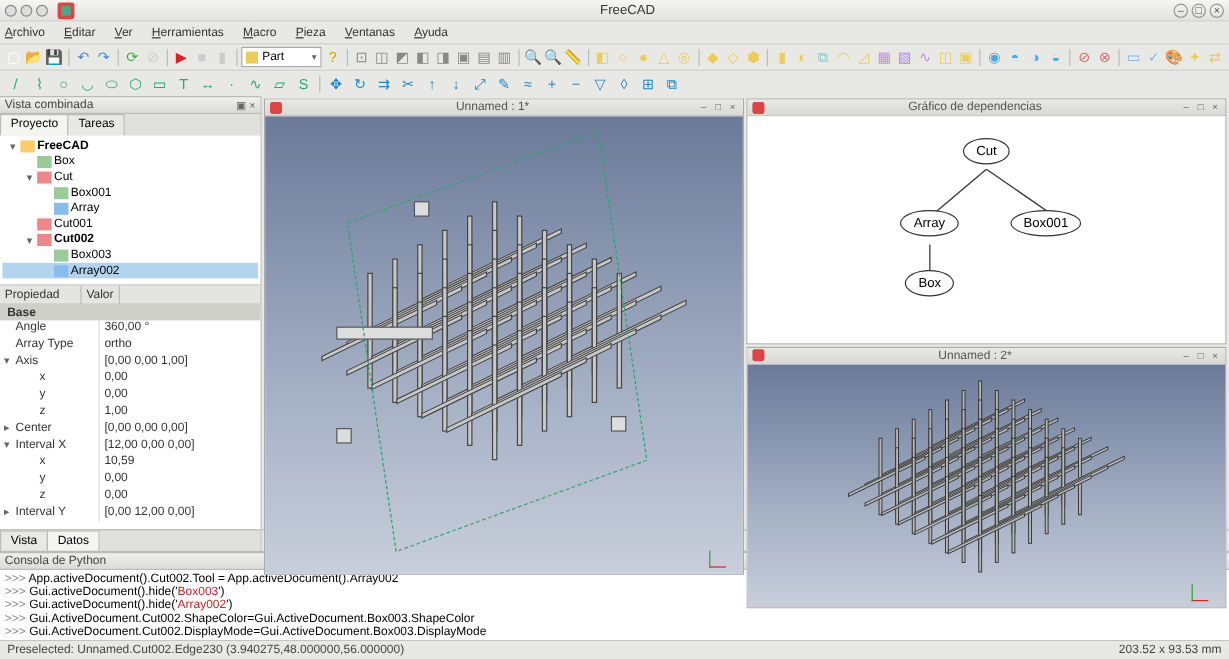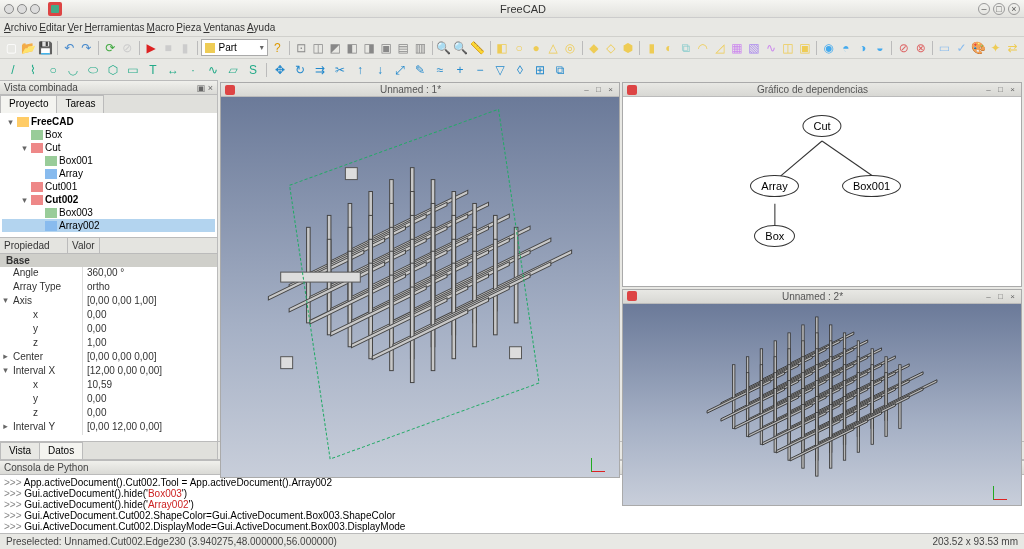--- a/index.html
+++ b/index.html
@@ -5,21 +5,21 @@
 * { margin: 0; padding: 0; box-sizing: border-box; font-family: Arial, sans-serif; font-size: 10px; }
 body { background: #e8e8e4; width: 1024px; height: 549px; overflow: hidden; display: flex; flex-direction: column; }
 .titlebar { height: 18px; background: linear-gradient(#f5f5f2,#e2e2de); display: flex; align-items: center; padding: 0 4px; border-bottom: 1px solid #ccc; }
 .titlebar .winbtns { display: flex; gap: 3px; margin-right: 8px; }
 .titlebar .winbtns span { width: 10px; height: 10px; border-radius: 50%; border: 1px solid #888; background: #ddd; }
 .titlebar .appicon { width: 14px; height: 14px; background: #d44; border-radius: 2px; margin-right: 6px; position: relative; }
 .titlebar .appicon::after { content: ''; position: absolute; inset: 3px; background: #4a8; border-radius: 1px; }
 .titlebar .title { flex: 1; text-align: center; font-size: 11px; color: #333; }
 .titlebar .rbtns { display: flex; gap: 3px; }
 .titlebar .rbtns span { width: 12px; height: 12px; border: 1px solid #999; border-radius: 50%; display: flex; align-items: center; justify-content: center; font-size: 9px; color: #555; }
-.menubar { height: 18px; display: flex; align-items: center; padding: 0 4px; gap: 2px; background: #e8e8e4; }
+.menubar { height: 18px; display: flex; align-items: center; padding: 0 4px; gap: 16px; background: #e8e8e4; }
 .menubar span { color: #333; font-size: 10px; }
 .menubar span u { text-decoration: underline; }
 .toolbar { height: 22px; display: flex; align-items: center; padding: 1px 4px; gap: 2px; border-top: 1px solid #d0d0cc; }
 .tb-icon { width: 18px; height: 18px; display: flex; align-items: center; justify-content: center; font-size: 12px; border-radius: 2px; }
 .tb-sep { width: 1px; height: 14px; background: #bbb; margin: 0 2px; }
 .workbench-sel { height: 17px; width: 78px; border: 1px solid #aaa; background: #fff; display: flex; align-items: center; padding: 0 3px; font-size: 10px; }
 .workbench-sel::after { content: '▾'; margin-left: auto; font-size: 8px; color: #666; }
 .main { flex: 1; display: flex; min-height: 0; }
 .left-panel { width: 218px; display: flex; flex-direction: column; border-right: 1px solid #bbb; }
 .panel-title { height: 15px; background: linear-gradient(#f0f0ec,#dadad6); padding: 0 4px; display: flex; align-items: center; font-size: 10px; color: #444; border-bottom: 1px solid #bbb; border-top: 1px solid #bbb; }

